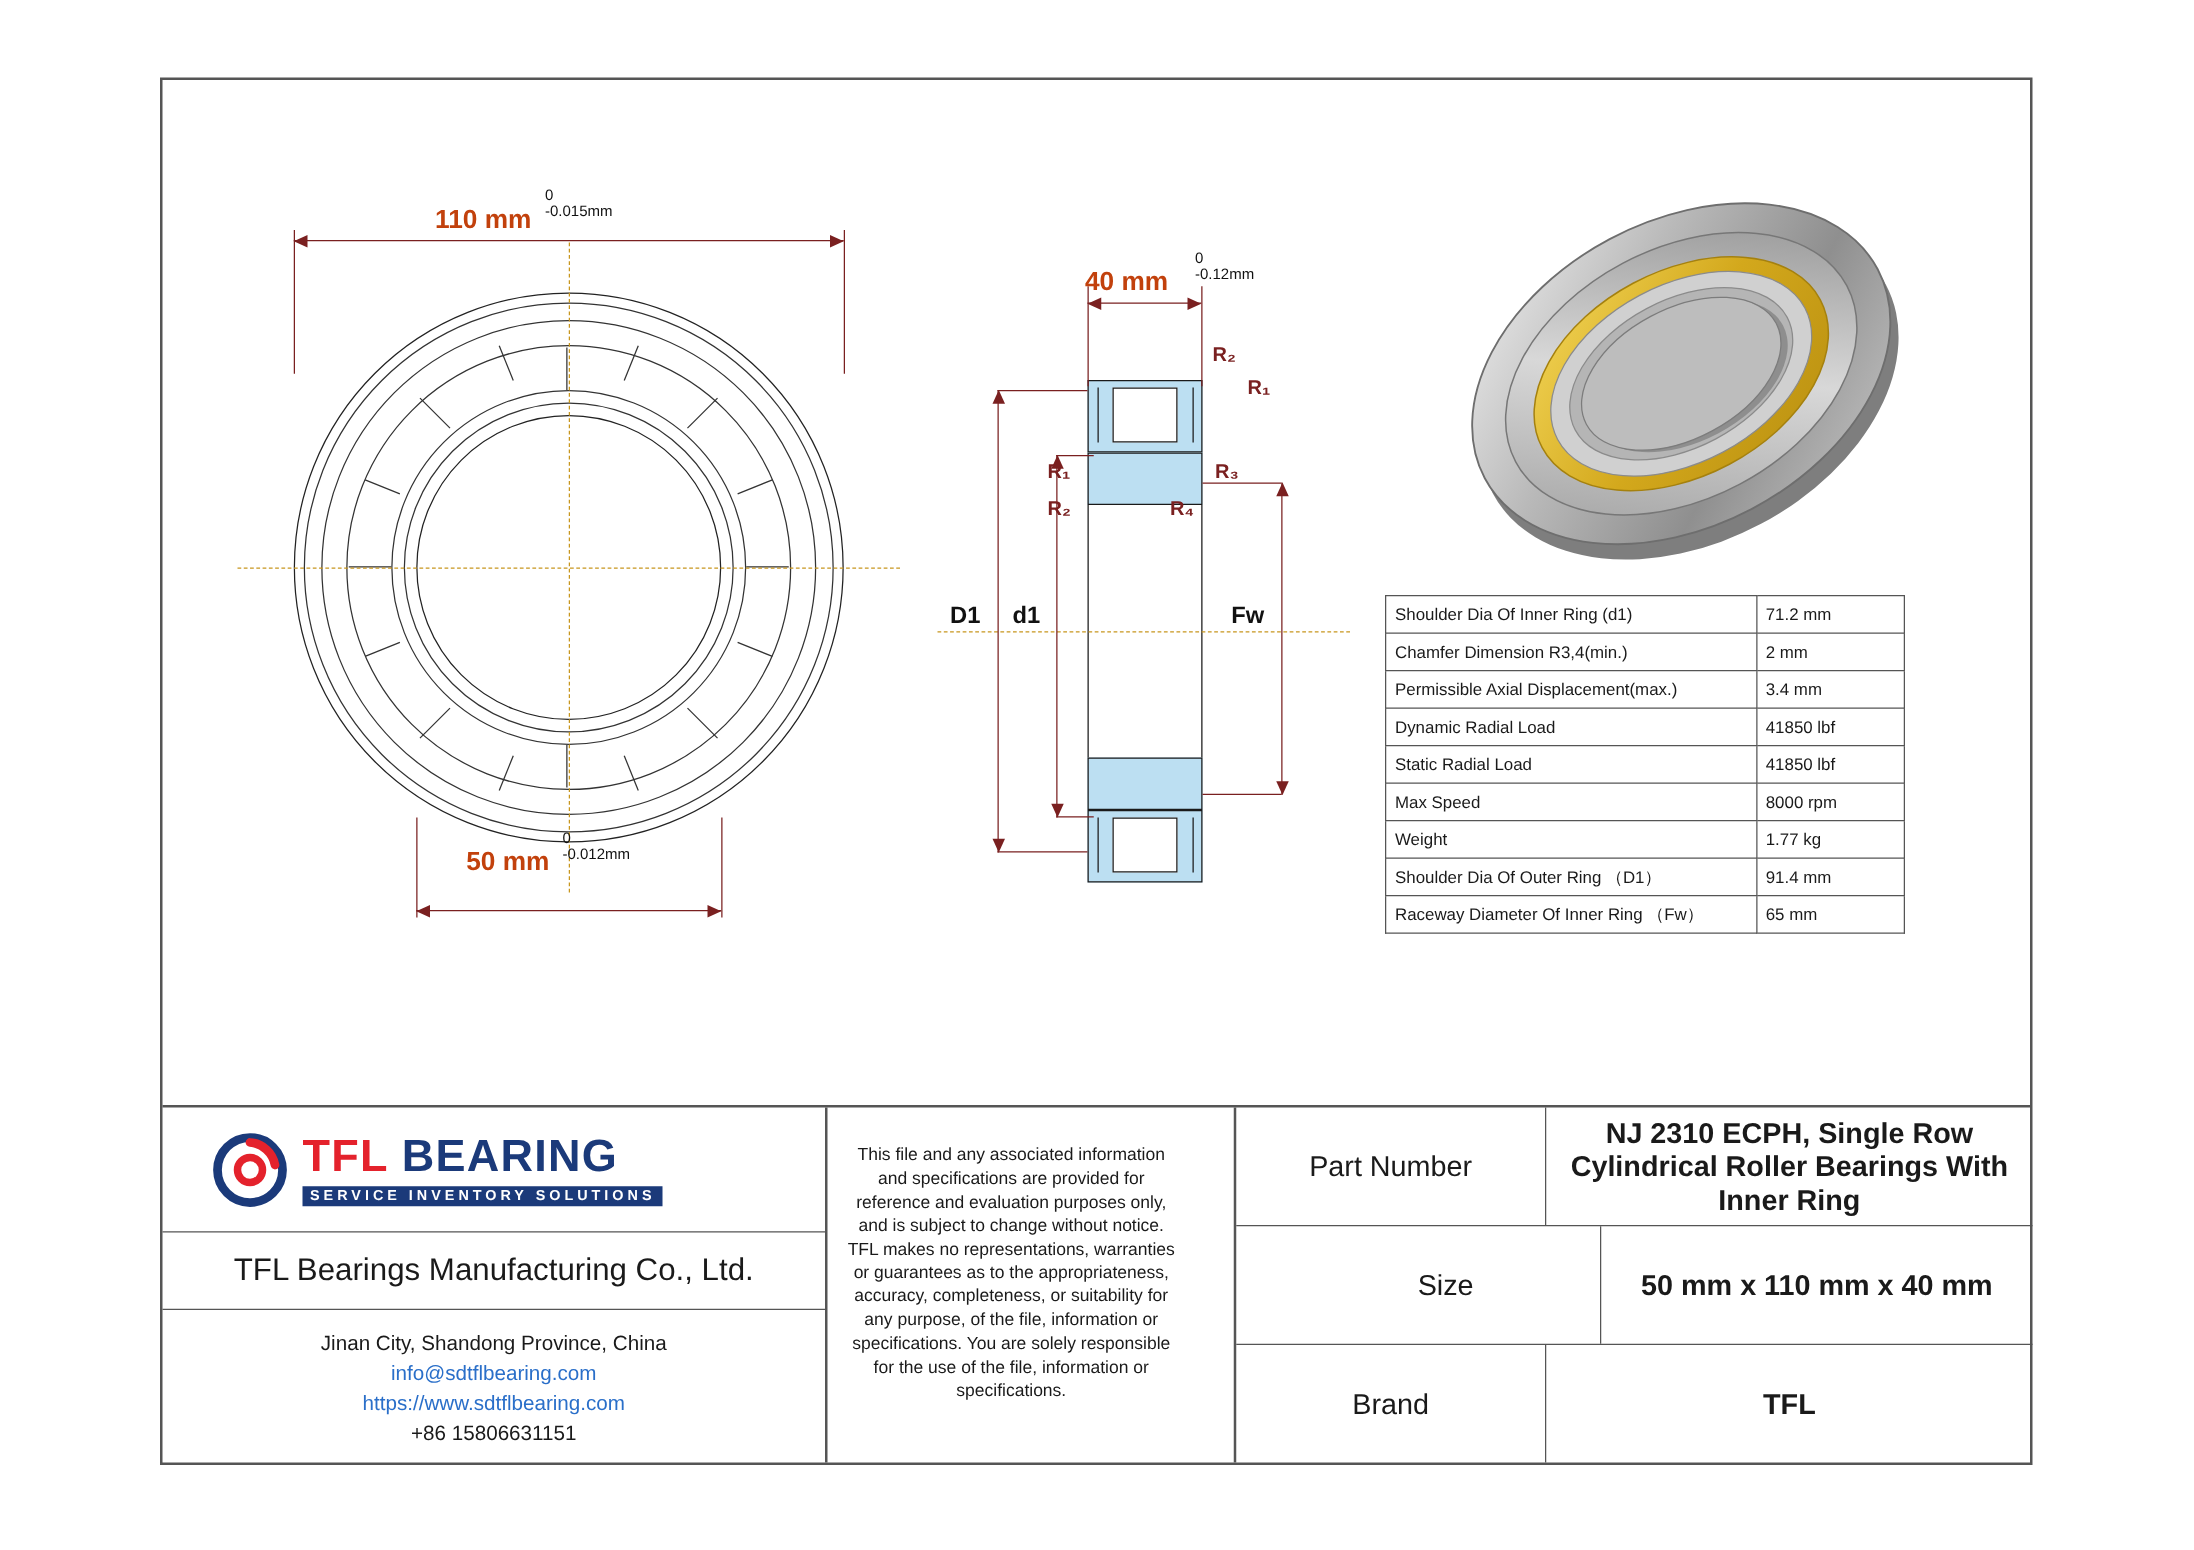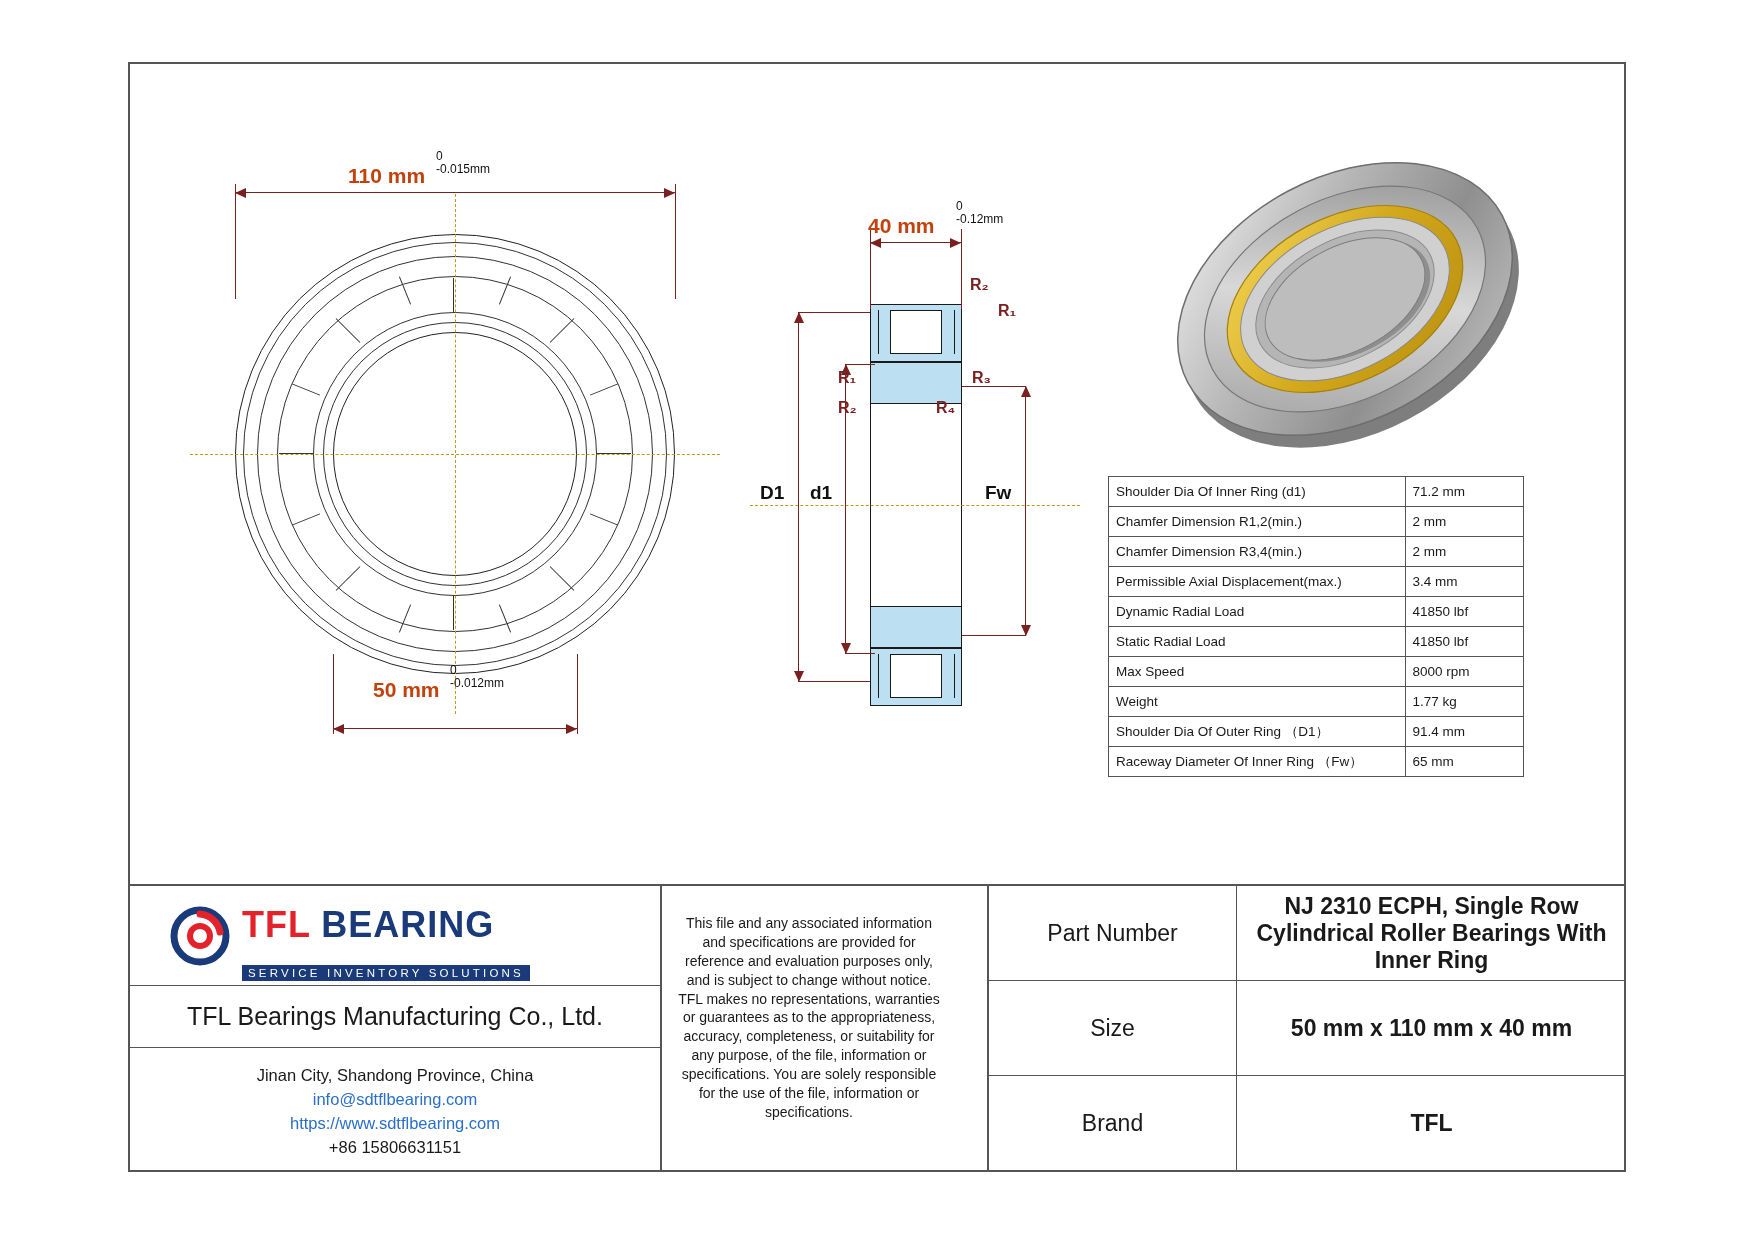--- a/index.html
+++ b/index.html
@@ -67,21 +67,21 @@
   .tb-row{position:absolute;left:0;width:637px;box-sizing:border-box;display:flex;}
   .tb-row .lab{width:248px;display:flex;align-items:center;justify-content:center;font-size:23px;border-right:1.6px solid #555;box-sizing:border-box;}
   .tb-row .val{flex:1;display:flex;align-items:center;justify-content:center;text-align:center;font-size:23px;font-weight:bold;padding:0 8px;box-sizing:border-box;}
 
   
   .logo-mark{position:absolute;left:40px;top:20px;width:60px;height:60px;}
   .logo-text{position:absolute;left:112px;top:18px;}
   .logo-text .t1{font-size:36px;font-weight:bold;letter-spacing:1px;}
   .logo-text .t1 .tfl{color:#e4222c;}
   .logo-text .t1 .bear{color:#1b3a7a;}
-  .logo-text .t2{margin-top:19px;background:#1b3a7a;color:#fff;font-size:11.5px;letter-spacing:3.2px;text-align:center;padding:2px 6px;}
+  .logo-text .t2{margin-top:3px;background:#1b3a7a;color:#fff;font-size:11.5px;letter-spacing:3.2px;text-align:center;padding:2px 6px;font-weight:bold;}
 </style>
 </head>
 <body>
 
 <div class="sheet">
   <div class="frame">
 
     <div class="draw">
 
       <div class="frontview">
@@ -243,24 +243,20 @@
         </svg>
       </div>
 
       <table class="spec">
         <tbody>
           <tr>
               <td class="k">Shoulder Dia Of Inner Ring (d1)</td>
               <td class="v">71.2 mm</td>
             </tr>
           <tr>
-              <td class="k">Chamfer Dimension R1,2(min.)</td>
-              <td class="v">2 mm</td>
-            </tr>
-          <tr>
               <td class="k">Chamfer Dimension R3,4(min.)</td>
               <td class="v">2 mm</td>
             </tr>
           <tr>
               <td class="k">Permissible Axial Displacement(max.)</td>
               <td class="v">3.4 mm</td>
             </tr>
           <tr>
               <td class="k">Dynamic Radial Load</td>
               <td class="v">41850 lbf</td>
@@ -321,21 +317,21 @@
 
       <div class="tb-col2">
         <div class="disclaimer">This file and any associated information and specifications are provided for reference and evaluation purposes only, and is subject to change without notice. TFL makes no representations, warranties or guarantees as to the appropriateness, accuracy, completeness, or suitability for any purpose, of the file, information or specifications.  You are solely responsible for the use of the file, information or specifications.</div>
       </div>
 
       <div class="tb-col3">
         <div class="tb-row" style="top:0;height:95px;border-bottom:1.6px solid #555;">
           <div class="lab">Part Number</div>
           <div class="val">NJ 2310 ECPH, Single Row Cylindrical Roller Bearings With Inner Ring</div>
         </div>
-        <div class="tb-row" style="top:95px;height:95px;border-bottom:1.6px solid #555;">
+        <div class="tb-row" style="top:95px;height:95px;border-bottom:1.6px solid #555;padding-left:44px;">
           <div class="lab">Size</div>
           <div class="val">50 mm x 110 mm x 40 mm</div>
         </div>
         <div class="tb-row" style="top:190px;height:94px;">
           <div class="lab">Brand</div>
           <div class="val">TFL</div>
         </div>
       </div>
     </div>
 

